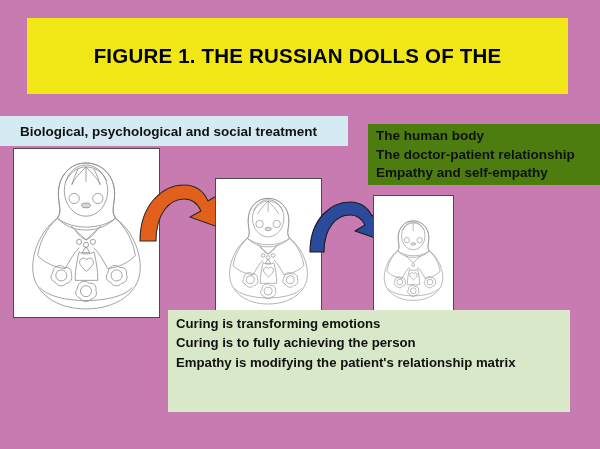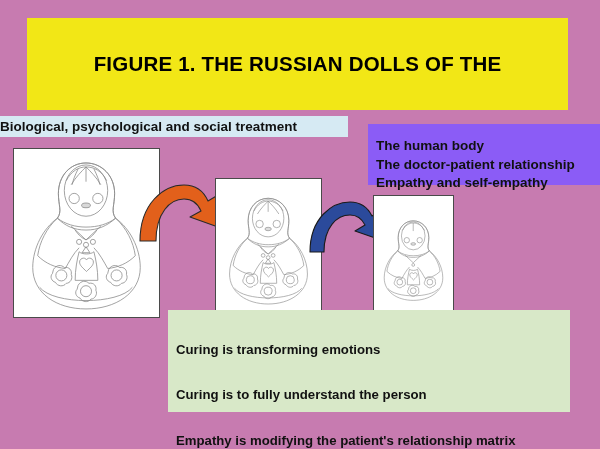--- a/index.html
+++ b/index.html
@@ -19,21 +19,21 @@
     position: absolute;
     inset: 0;
   }
 
   
   #title-banner {
     position: absolute;
     left: 27px;
     top: 18px;
     width: 541px;
-    height: 92px;
+    height: 76px;
     background: #f2e716;
     display: flex;
     flex-direction: column;
     align-items: center;
     justify-content: center;
     box-sizing: border-box;
   }
   #title-banner .tline {
     color: #000;
     font-size: 20.5px;
@@ -43,44 +43,44 @@
     white-space: nowrap;
     text-align: center;
   }
 
   
   #blue-caption {
     position: absolute;
     left: 0px;
     top: 116px;
     width: 348px;
-    height: 21px;
+    height: 30px;
     background: #d6eaf3;
     display: flex;
     align-items: center;
     box-sizing: border-box;
-    padding-left: 0;
+    padding-left: 20px;
   }
   #blue-caption .ctext {
     font-size: 13.5px;
     font-weight: bold;
     color: #111;
     white-space: nowrap;
   }
 
   
   #yellow-note {
     position: absolute;
     left: 368px;
     top: 124px;
     width: 232px;
     height: 61px;
-    background: #8b5cf6;
-    box-sizing: border-box;
-    padding: 13px 0 0 8px;
+    background: #4d7c0f;
+    box-sizing: border-box;
+    padding: 3px 0 0 8px;
   }
   #yellow-note .nline {
     font-size: 13.5px;
     font-weight: bold;
     color: #111;
     line-height: 1.38;
     white-space: nowrap;
   }
 
   
@@ -93,21 +93,20 @@
     background: #d8e8c8;
     box-sizing: border-box;
     padding: 4px 0 0 8px;
   }
   #green-list .gline {
     font-size: 13.2px;
     font-weight: bold;
     color: #111;
     line-height: 1.46;
     white-space: nowrap;
-    margin-top: 26px;
   }
 
   
   .doll-panel {
     position: absolute;
     background: #ffffff;
     border: 1px solid #4a4a4a;
     box-sizing: border-box;
     overflow: hidden;
   }
@@ -273,17 +272,17 @@
         <circle cx="104" cy="128" r="5.4"></circle>
         <path d="M65 138 C68 133 73 133 76 136 C81 135 84 139 83 143 C85 147 82 152 78 152 C75 156 69 155 67 151 C63 150 61 145 64 142 Z"></path>
         <circle cx="73" cy="144" r="5.4"></circle>
         <path d="M26 140 C40 158 106 158 120 140"></path>
       </g>
     </svg>
   </div>
 
   <div id="green-list">
     <div class="gline">Curing is transforming emotions</div>
-    <div class="gline">Curing is to fully understand the person</div>
+    <div class="gline">Curing is to fully achieving the person</div>
     <div class="gline">Empathy is modifying the patient's relationship matrix</div>
   </div>
 
 </div>
 
 </body></html>

